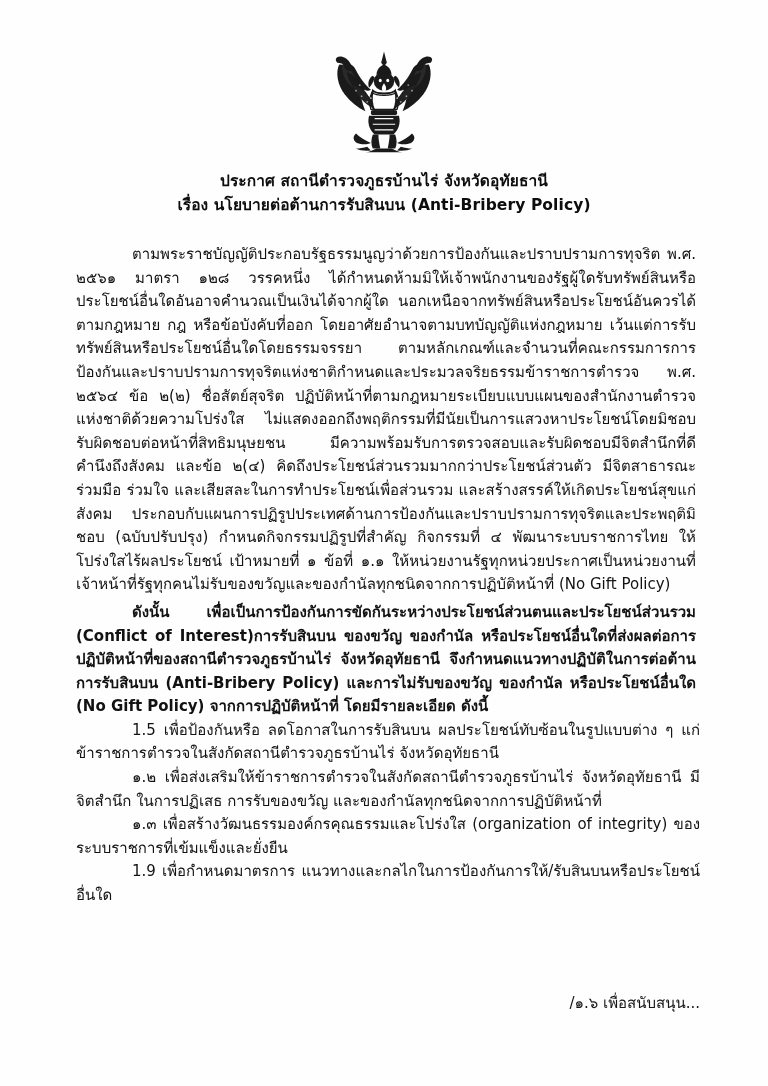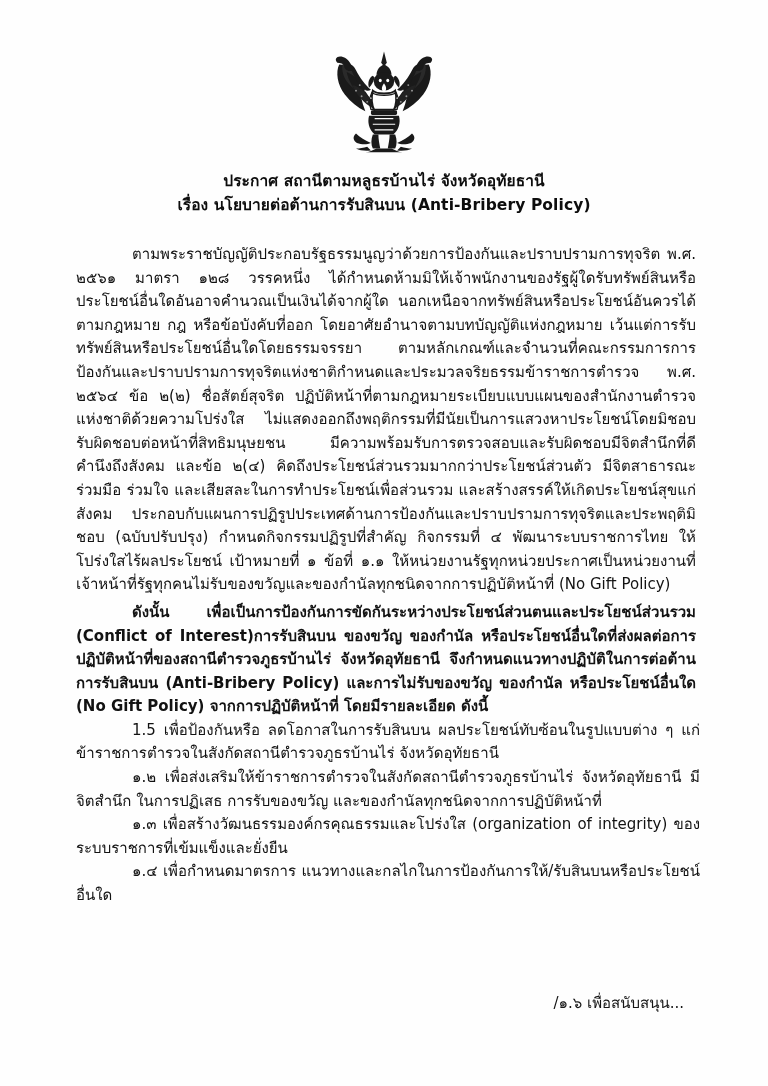--- a/index.html
+++ b/index.html
@@ -107,21 +107,21 @@
     text-justify: inter-word;
     text-indent: 56px;
     margin: 0;
     color: #121212;
   }
 
   
   .footer-note {
     position: absolute;
     top: 992px;
-    left: 60px;
+    left: 76px;
     width: 624px;
     text-align: right;
     font-size: 15px;
     line-height: 22px;
     color: #161616;
   }
 </style>
 </head>
 <body>
 
@@ -190,30 +190,30 @@
           <circle cx="78" cy="62" r="1"></circle>
             <circle cx="86" cy="44" r="1"></circle>
           <circle cx="80" cy="50" r="1"></circle>
             <circle cx="74" cy="58" r="1"></circle>
         </g>
       </g>
     </svg>
   </div>
 
   <div class="title-block">
-    <span class="title-line-1">ประกาศ สถานีตามหลูธรบ้านไร่ จังหวัดอุทัยธานี</span>
+    <span class="title-line-1">ประกาศ สถานีตำรวจภูธรบ้านไร่ จังหวัดอุทัยธานี</span>
     <span class="title-line-2">เรื่อง นโยบายต่อต้านการรับสินบน (Anti-Bribery Policy)</span>
   </div>
 
   <div class="body-area">
     <p class="para">ตามพระราชบัญญัติประกอบรัฐธรรมนูญว่าด้วยการป้องกันและปราบปรามการทุจริต พ.ศ. ๒๕๖๑ มาตรา ๑๒๘ วรรคหนึ่ง ได้กำหนดห้ามมิให้เจ้าพนักงานของรัฐผู้ใดรับทรัพย์สินหรือประโยชน์อื่นใดอันอาจคำนวณเป็นเงินได้จากผู้ใด นอกเหนือจากทรัพย์สินหรือประโยชน์อันควรได้ตามกฎหมาย กฎ หรือข้อบังคับที่ออก โดยอาศัยอำนาจตามบทบัญญัติแห่งกฎหมาย เว้นแต่การรับทรัพย์สินหรือประโยชน์อื่นใดโดยธรรมจรรยา ตามหลักเกณฑ์และจำนวนที่คณะกรรมการการป้องกันและปราบปรามการทุจริตแห่งชาติกำหนดและประมวลจริยธรรมข้าราชการตำรวจ พ.ศ. ๒๕๖๔ ข้อ ๒(๒) ชื่อสัตย์สุจริต ปฏิบัติหน้าที่ตามกฎหมายระเบียบแบบแผนของสำนักงานตำรวจแห่งชาติด้วยความโปร่งใส ไม่แสดงออกถึงพฤติกรรมที่มีนัยเป็นการแสวงหาประโยชน์โดยมิชอบ รับผิดชอบต่อหน้าที่สิทธิมนุษยชน มีความพร้อมรับการตรวจสอบและรับผิดชอบมีจิตสำนึกที่ดี คำนึงถึงสังคม และข้อ ๒(๔) คิดถึงประโยชน์ส่วนรวมมากกว่าประโยชน์ส่วนตัว มีจิตสาธารณะ ร่วมมือ ร่วมใจ และเสียสละในการทำประโยชน์เพื่อส่วนรวม และสร้างสรรค์ให้เกิดประโยชน์สุขแก่สังคม ประกอบกับแผนการปฏิรูปประเทศด้านการป้องกันและปราบปรามการทุจริตและประพฤติมิชอบ (ฉบับปรับปรุง) กำหนดกิจกรรมปฏิรูปที่สำคัญ กิจกรรมที่ ๔ พัฒนาระบบราชการไทย ให้โปร่งใสไร้ผลประโยชน์ เป้าหมายที่ ๑ ข้อที่ ๑.๑ ให้หน่วยงานรัฐทุกหน่วยประกาศเป็นหน่วยงานที่เจ้าหน้าที่รัฐทุกคนไม่รับของขวัญและของกำนัลทุกชนิดจากการปฏิบัติหน้าที่ (No Gift Policy)</p>
     <p class="para spaced">ดังนั้น เพื่อเป็นการป้องกันการขัดกันระหว่างประโยชน์ส่วนตนและประโยชน์ส่วนรวม (Conflict of Interest)การรับสินบน ของขวัญ ของกำนัล หรือประโยชน์อื่นใดที่ส่งผลต่อการปฏิบัติหน้าที่ของสถานีตำรวจภูธรบ้านไร่ จังหวัดอุทัยธานี จึงกำหนดแนวทางปฏิบัติในการต่อต้านการรับสินบน (Anti-Bribery Policy) และการไม่รับของขวัญ ของกำนัล หรือประโยชน์อื่นใด (No Gift Policy) จากการปฏิบัติหน้าที่ โดยมีรายละเอียด ดังนี้</p>
 
 
     <p class="list-item">1.5 เพื่อป้องกันหรือ ลดโอกาสในการรับสินบน ผลประโยชน์ทับซ้อนในรูปแบบต่าง ๆ แก่ข้าราชการตำรวจในสังกัดสถานีตำรวจภูธรบ้านไร่ จังหวัดอุทัยธานี</p>
     <p class="list-item">๑.๒ เพื่อส่งเสริมให้ข้าราชการตำรวจในสังกัดสถานีตำรวจภูธรบ้านไร่ จังหวัดอุทัยธานี มีจิตสำนึก ในการปฏิเสธ การรับของขวัญ และของกำนัลทุกชนิดจากการปฏิบัติหน้าที่</p>
     <p class="list-item">๑.๓ เพื่อสร้างวัฒนธรรมองค์กรคุณธรรมและโปร่งใส (organization of integrity) ของระบบราชการที่เข้มแข็งและยั่งยืน</p>
-    <p class="list-item">๑.๔ เพื่อกำหนดมาตรการ แนวทางและกลไกในการป้องกันการให้/รับสินบนหรือประโยชน์อื่นใด</p>
+    <p class="list-item">1.9 เพื่อกำหนดมาตรการ แนวทางและกลไกในการป้องกันการให้/รับสินบนหรือประโยชน์อื่นใด</p>
   </div>
 
   <div class="footer-note">/๑.๖ เพื่อสนับสนุน...</div>
 
 </div>
 
 </body></html>

